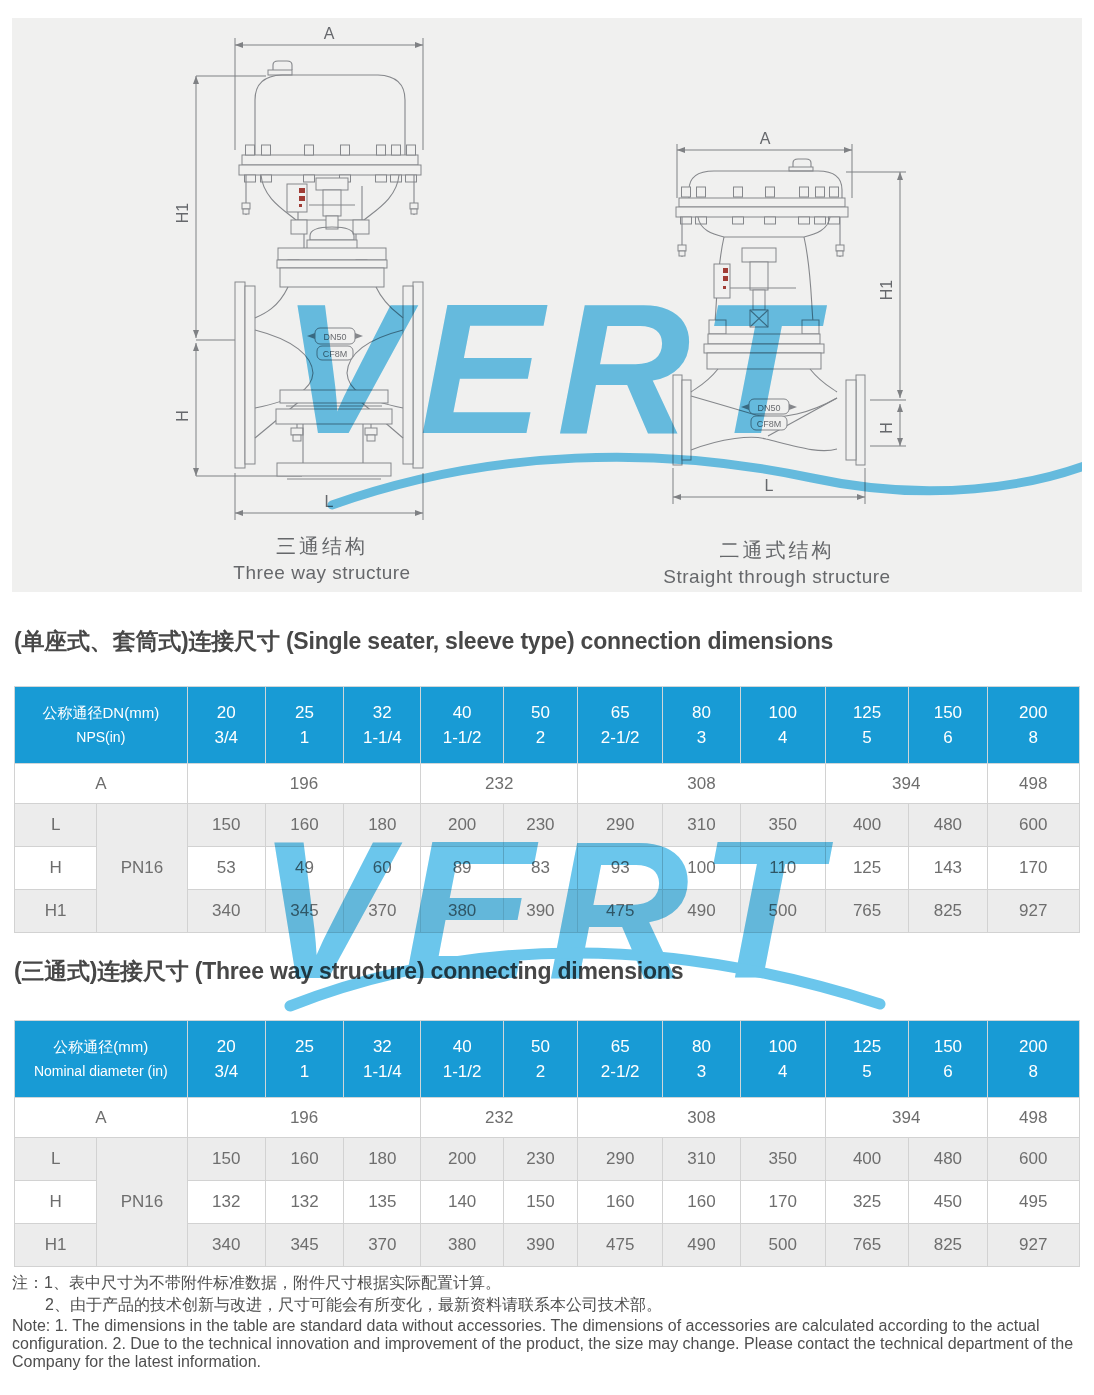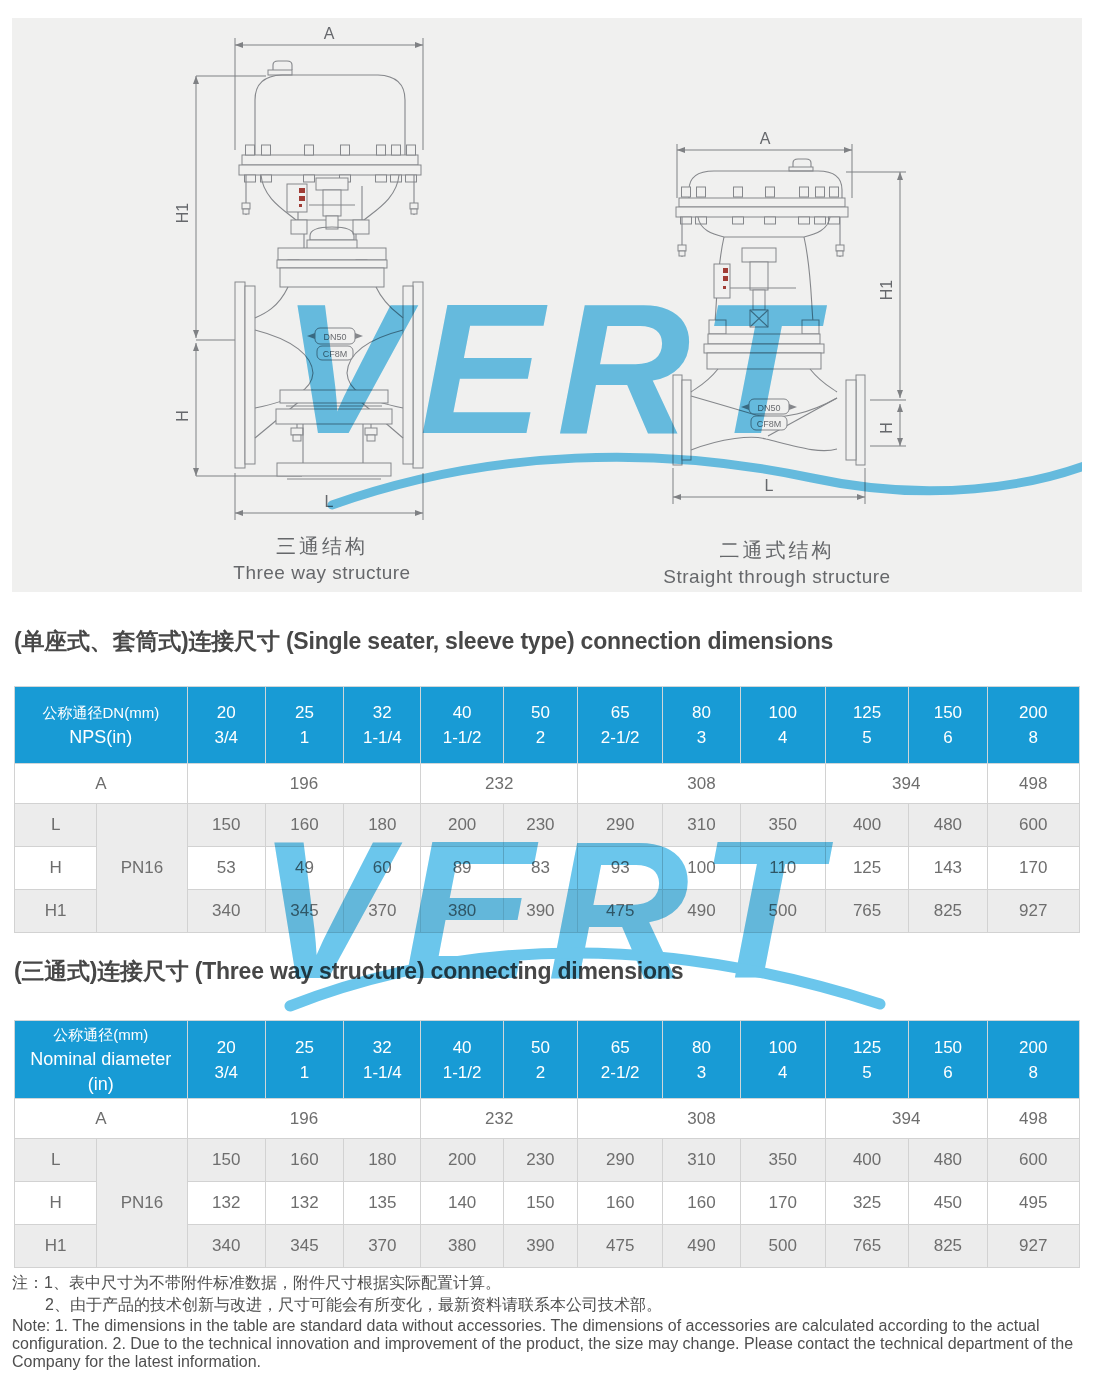--- a/index.html
+++ b/index.html
@@ -27,21 +27,21 @@
              color:#474747;letter-spacing:-0.2px;}
   .t1{top:626px;} .t2{top:956px;}
 
   
   table.dim-table{position:absolute;left:14px;border-collapse:collapse;table-layout:fixed;width:1066px;border-radius:11px;}
   #t1{top:686px;} #t2{top:1020px;}
   .dim-table th,.dim-table td{border:1px solid #d2d2d2;text-align:center;vertical-align:middle;
       font-family:"Liberation Sans",sans-serif;}
   .dim-table thead th{background:#189bd5;color:#ffffff;font-weight:normal;height:74px;
       border:1px solid #cfd6d9;font-size:17px;line-height:25px;}
-  .dim-table th .c1{font-size:15px;} .dim-table th .c2{font-size:18px;}
+  .dim-table th .c1{font-size:15px;} .dim-table th .c2{font-size:14px;}
   .dim-table td{color:#6e6e6e;font-size:17px;}
   tr.row-a td{height:37px;background:#ffffff;}
   tr.row-g td{height:40px;background:#ececec;}
   tr.row-w td{height:40px;background:#ffffff;}
   td.pn{background:#ececec !important;margin-top:11px;}
 
   
   .notes{position:absolute;left:12px;top:1272px;width:1086px;color:#4f4f4f;font-size:16px;line-height:22px;}
   .notes .ind{padding-left:33px;}
   .notes .en{margin-top:1px;line-height:18px;}

